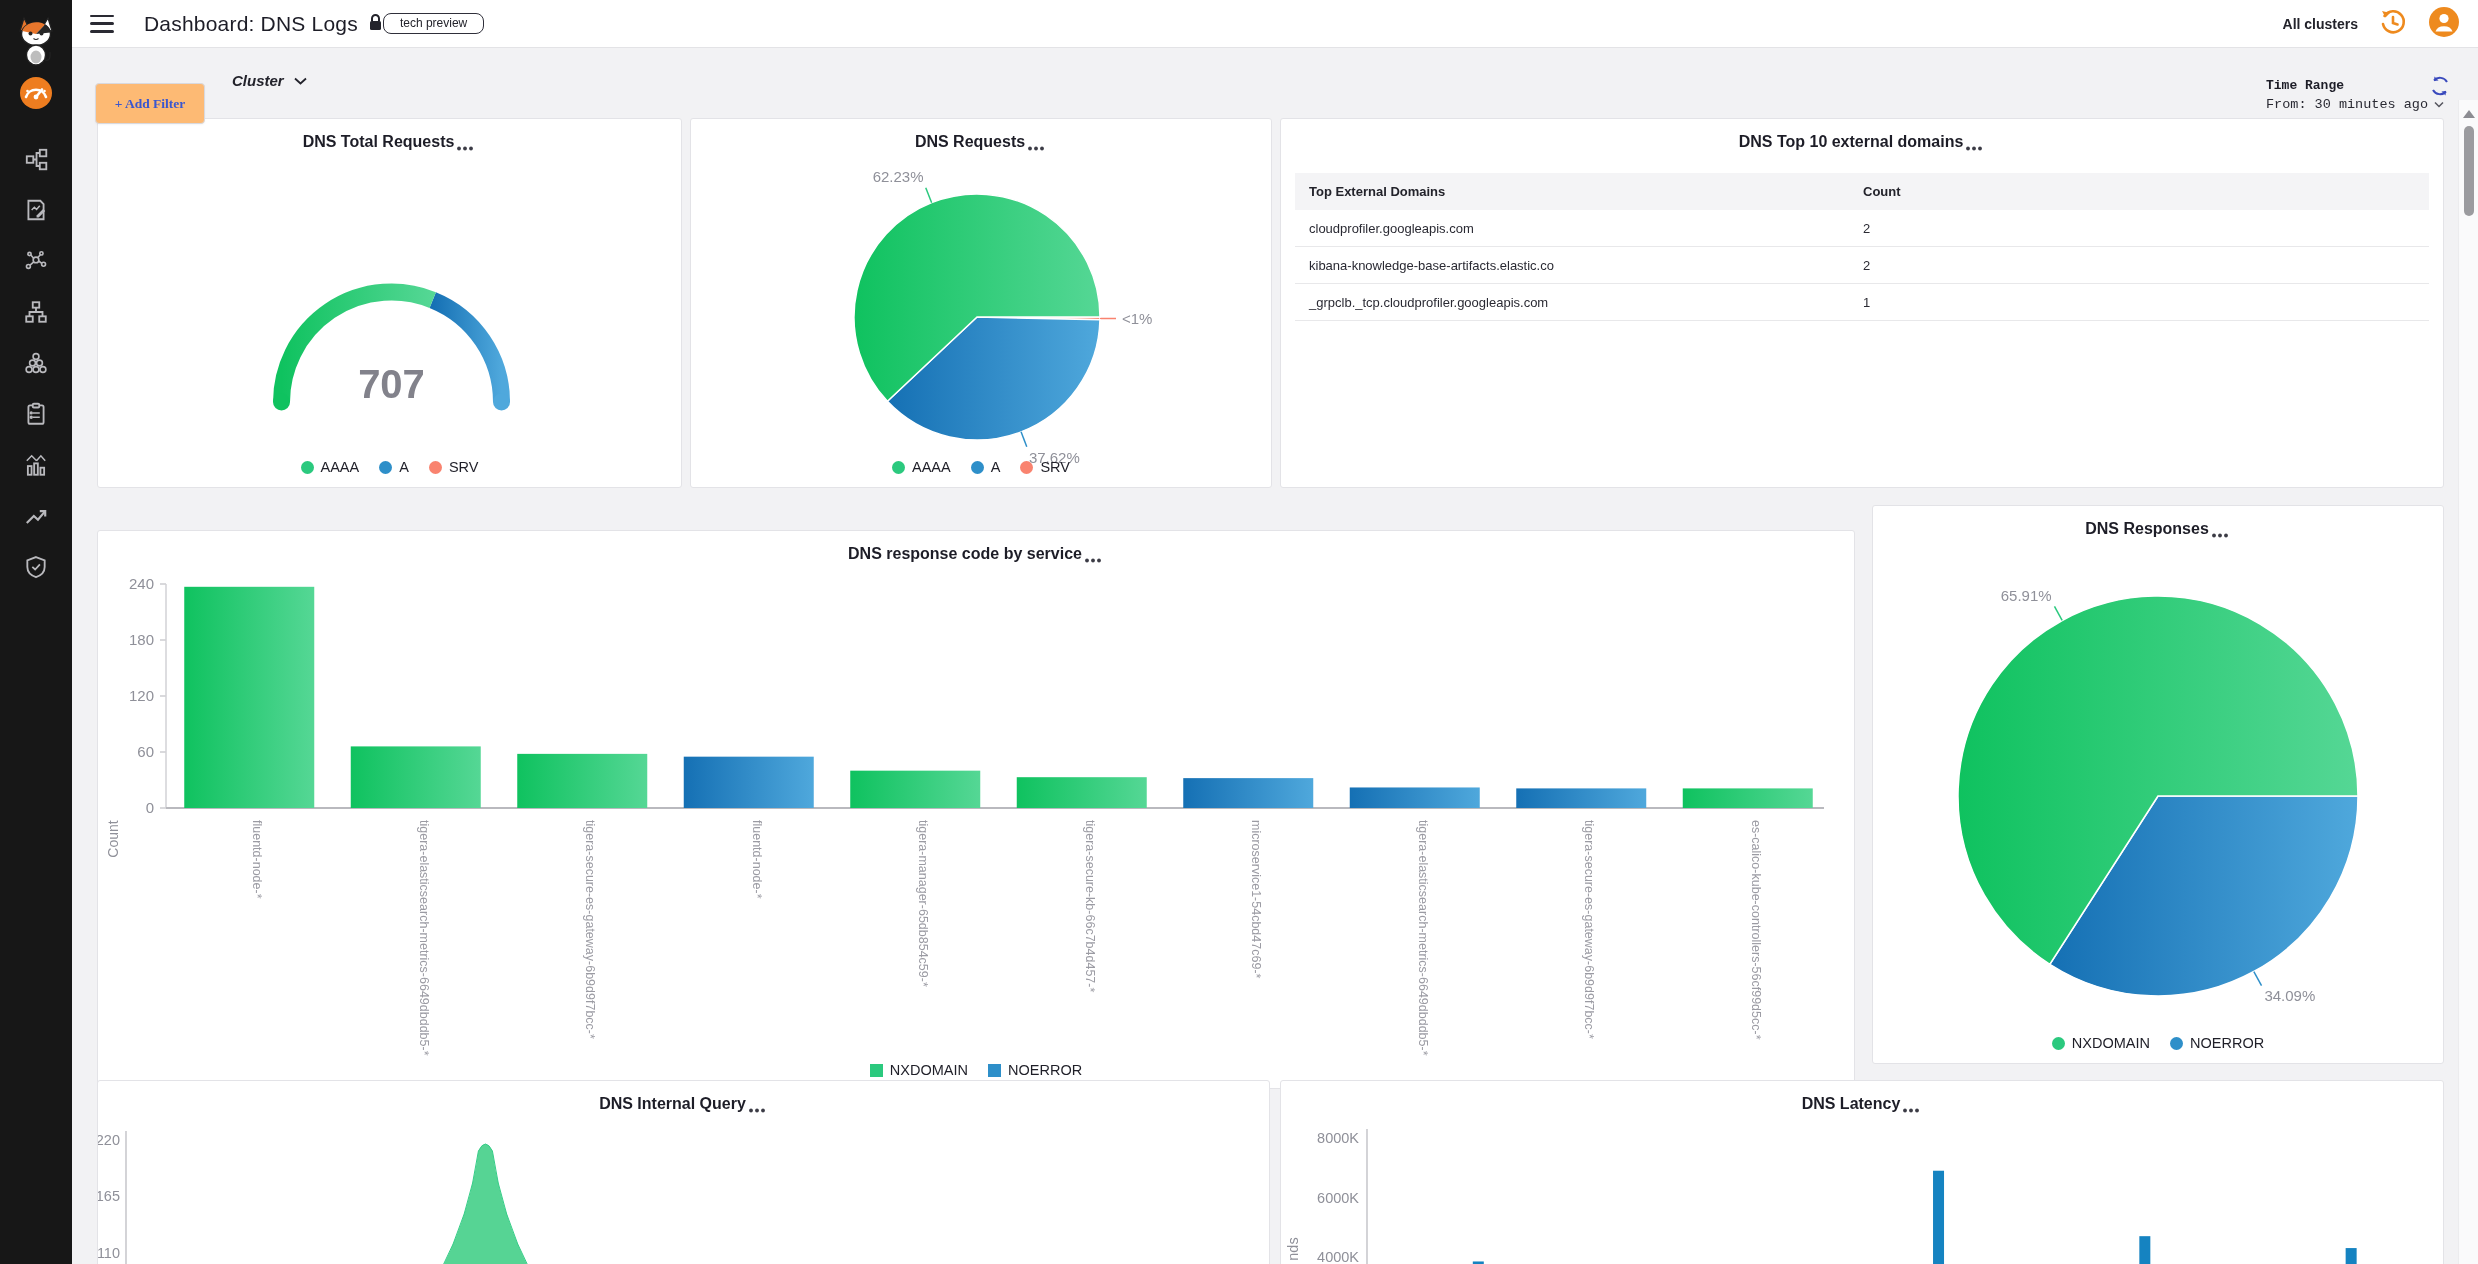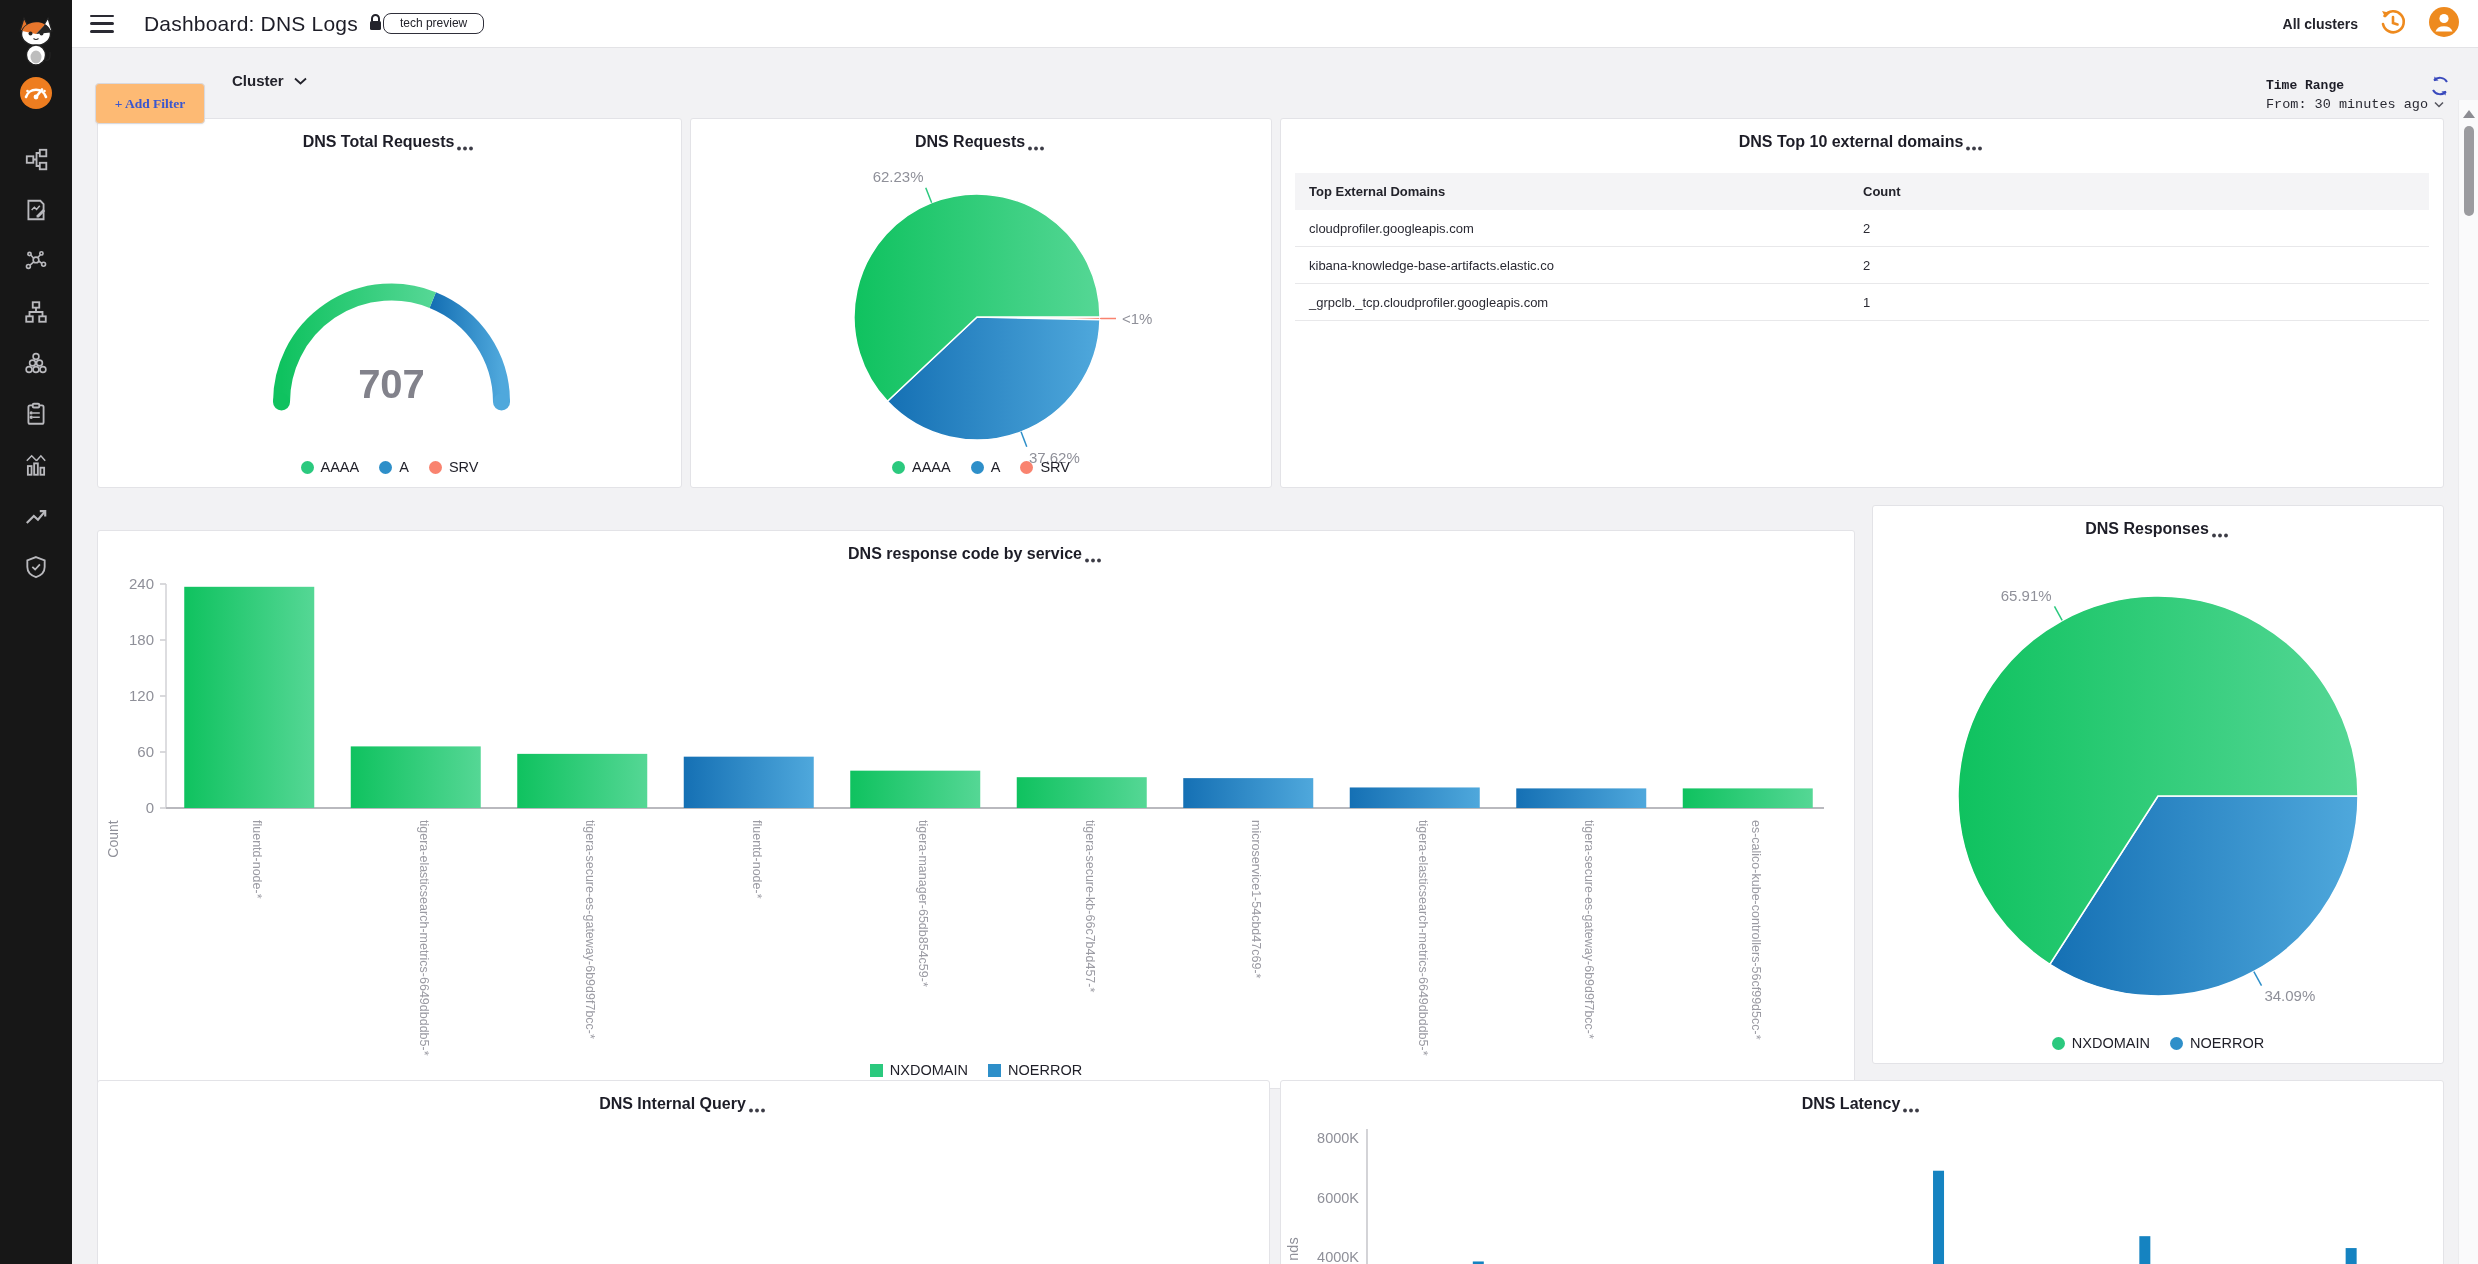--- a/index.html
+++ b/index.html
@@ -16,21 +16,21 @@
   .hamburger { width:24px; height:18px; margin-left:18px; display:flex; flex-direction:column; justify-content:space-between; cursor:pointer; }
   .hamburger span { display:block; height:2.6px; background:#2A2A33; border-radius:2px; }
   .page-title { font-size:21px; font-weight:400; color:#1D1D27; margin-left:30px; letter-spacing:.2px; }
   .lock { margin-left:10px; }
   .badge { margin-left:0; border:1.6px solid #2F2F3A; border-radius:8px; padding:2px 16px 3px; font-size:12px; font-weight:500; color:#23232B; }
   .topbar-right { margin-left:auto; display:flex; align-items:center; gap:20px; padding-right:18px; }
   .all-clusters { font-size:14px; font-weight:700; color:#23232B; }
 
   
   .btn-add-filter { position:absolute; left:95px; top:66px; width:110px; height:41px; background:#fdba74; border:1px solid #D9D9DE; border-radius:4px; font-family:Liberation Serif, serif; font-size:13.5px; font-weight:700; color:#3A57CF; cursor:pointer; box-shadow:0 1px 2px rgba(0,0,0,.04); z-index:10;margin-top:17px;}
-  .cluster-dd { position:absolute; left:232px; top:72px; display:flex; align-items:center; gap:10px; font-size:15px; font-weight:700; color:#23232B; cursor:pointer; z-index:10;}
+  .cluster-dd { position:absolute; left:232px; top:72px; display:flex; align-items:center; gap:10px; font-size:15px; font-weight:700; color:#23232B; cursor:pointer; z-index:10;font-style:italic;}
   .time-range { position:absolute; left:2266px; top:78px; z-index:10;font-family:Liberation Mono, monospace; }
   .tr-label { font-size:13px; font-weight:700; color:#1D1D27; }
   .tr-value { font-size:13.5px; color:#2A2A33; margin-top:4px; display:flex; align-items:center; gap:6px; cursor:pointer; }
   .refresh { position:absolute; left:2428px; top:74px; cursor:pointer; z-index:10; }
 
   
   .scroll-track { position:absolute; left:2458px; top:100px; width:20px; height:1164px; background:#FAFAFB; border-left:1px solid #ECECEE; z-index:25; }
   .scroll-up { position:absolute; left:4px; top:10px; width:0; height:0; border-left:6px solid transparent; border-right:6px solid transparent; border-bottom:8px solid #8C8C92; cursor:pointer; }
   .scroll-thumb { position:absolute; left:5px; top:26px; width:10px; height:90px; background:#9B9B9F; border-radius:5px; cursor:pointer; }
 
@@ -444,20 +444,27 @@
 
 <section class="panel" style="left:97px;top:1080px;width:1173px;height:560px">
   <div class="panel-head">
     <h3 class="panel-title">DNS Internal Query</h3>
     <div class="dots"><svg width="18" height="5">
           <circle cx="3" cy="2.5" r="1.9" fill="#3C3C46"></circle>
           <circle cx="9" cy="2.5" r="1.9" fill="#3C3C46"></circle>
           <circle cx="15" cy="2.5" r="1.9" fill="#3C3C46"></circle>
         </svg></div>
   </div>
+  <div class="chart-host" style="top:40px;height:144px"><svg width="1169" height="144" viewBox="0 0 1169 144">
+        <text x="22" y="24" text-anchor="end" font-size="14.5" fill="#8F9099">220</text>
+        <text x="22" y="80.48499999999999" text-anchor="end" font-size="14.5" fill="#8F9099">165</text>
+        <text x="22" y="136.96999999999997" text-anchor="end" font-size="14.5" fill="#8F9099">110</text>
+        <line x1="28" y1="10" x2="28" y2="144" stroke="#C9C9CD" stroke-width="1.6"></line>
+        <path d="M 341.415 152 Q 371.415 95 380.415 30 Q 387.415 16 394.415 30 Q 403.415 95 433.415 152 Z" fill="#56D494" stroke="#35CD87" stroke-width="1"></path>
+      </svg></div>
 </section>
 
 <section class="panel" style="left:1280px;top:1080px;width:1164px;height:560px">
   <div class="panel-head">
     <h3 class="panel-title">DNS Latency</h3>
     <div class="dots"><svg width="18" height="5">
           <circle cx="3" cy="2.5" r="1.9" fill="#3C3C46"></circle>
           <circle cx="9" cy="2.5" r="1.9" fill="#3C3C46"></circle>
           <circle cx="15" cy="2.5" r="1.9" fill="#3C3C46"></circle>
         </svg></div>

